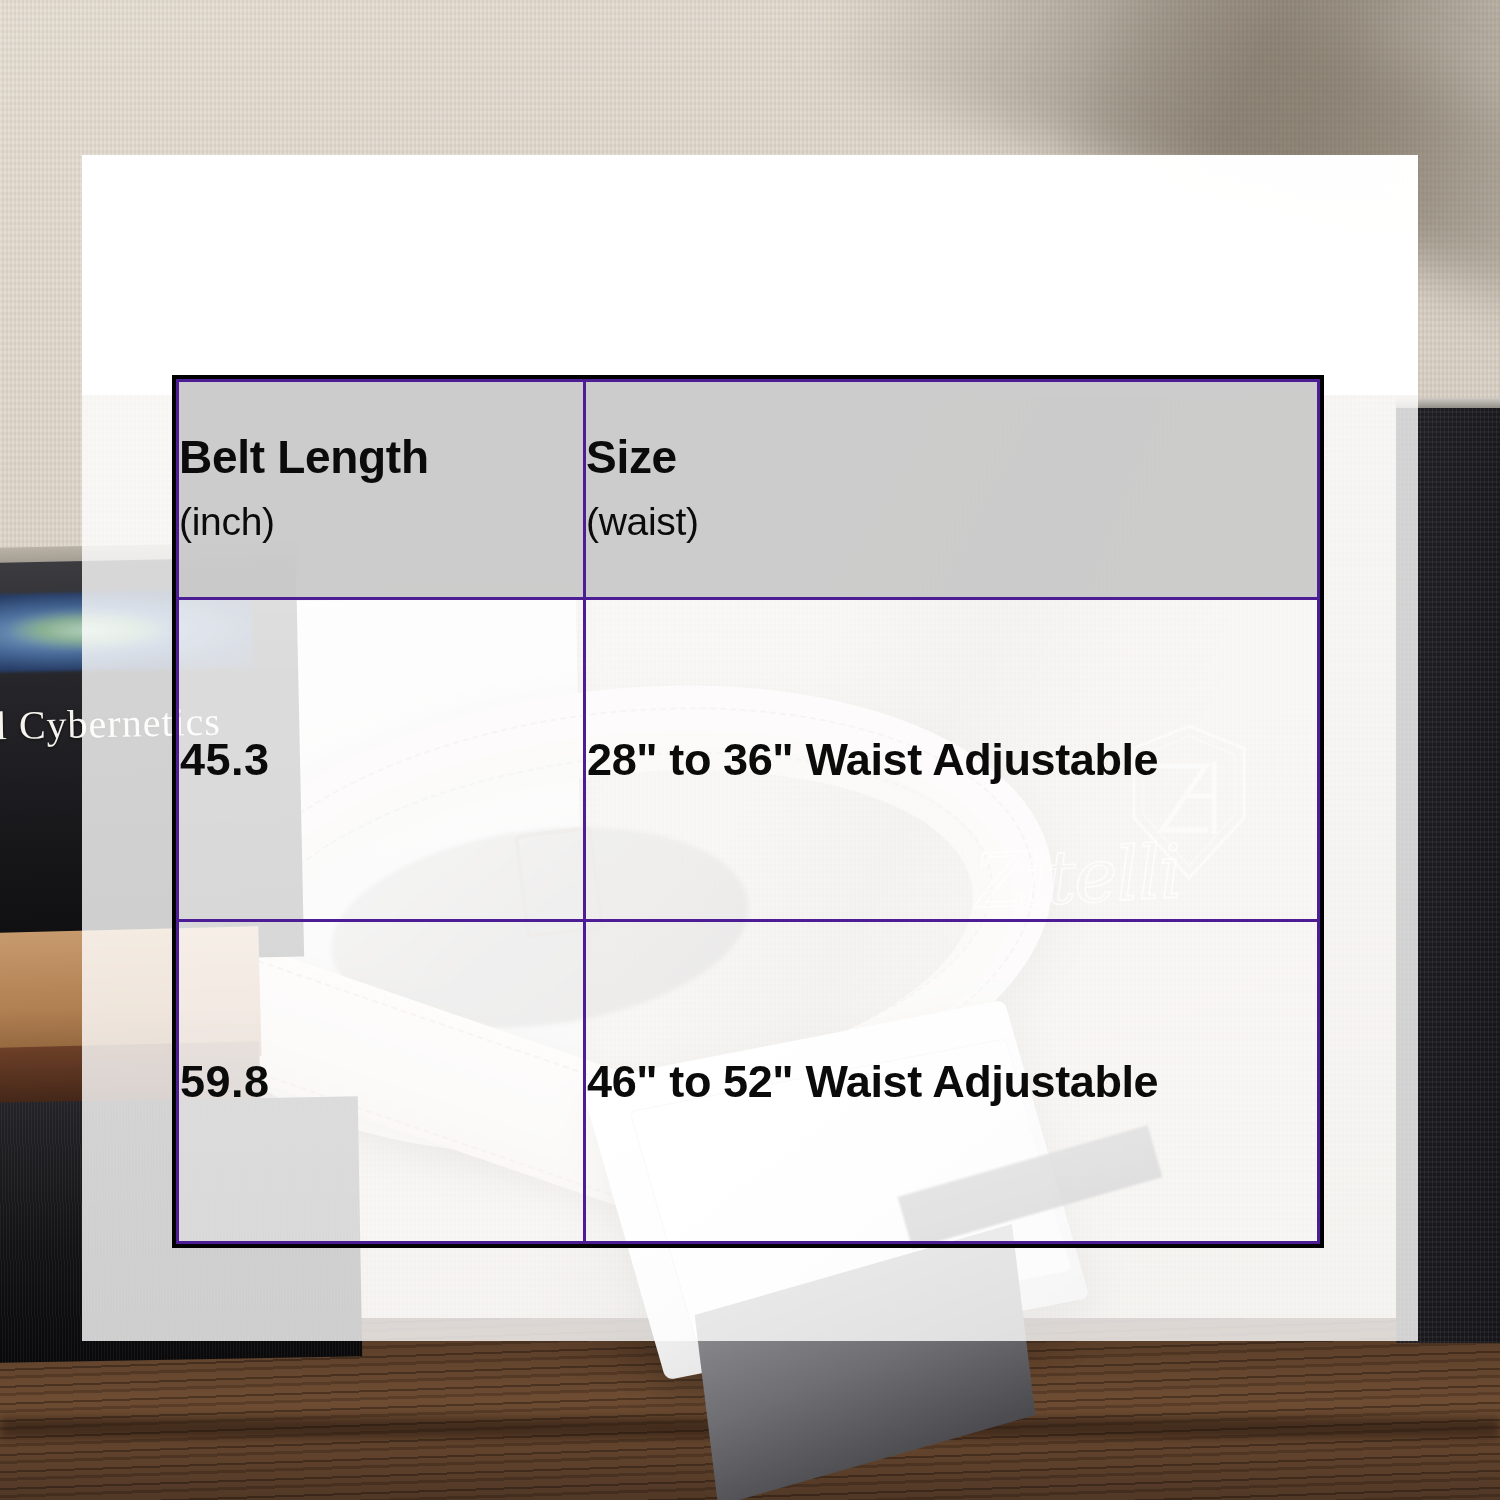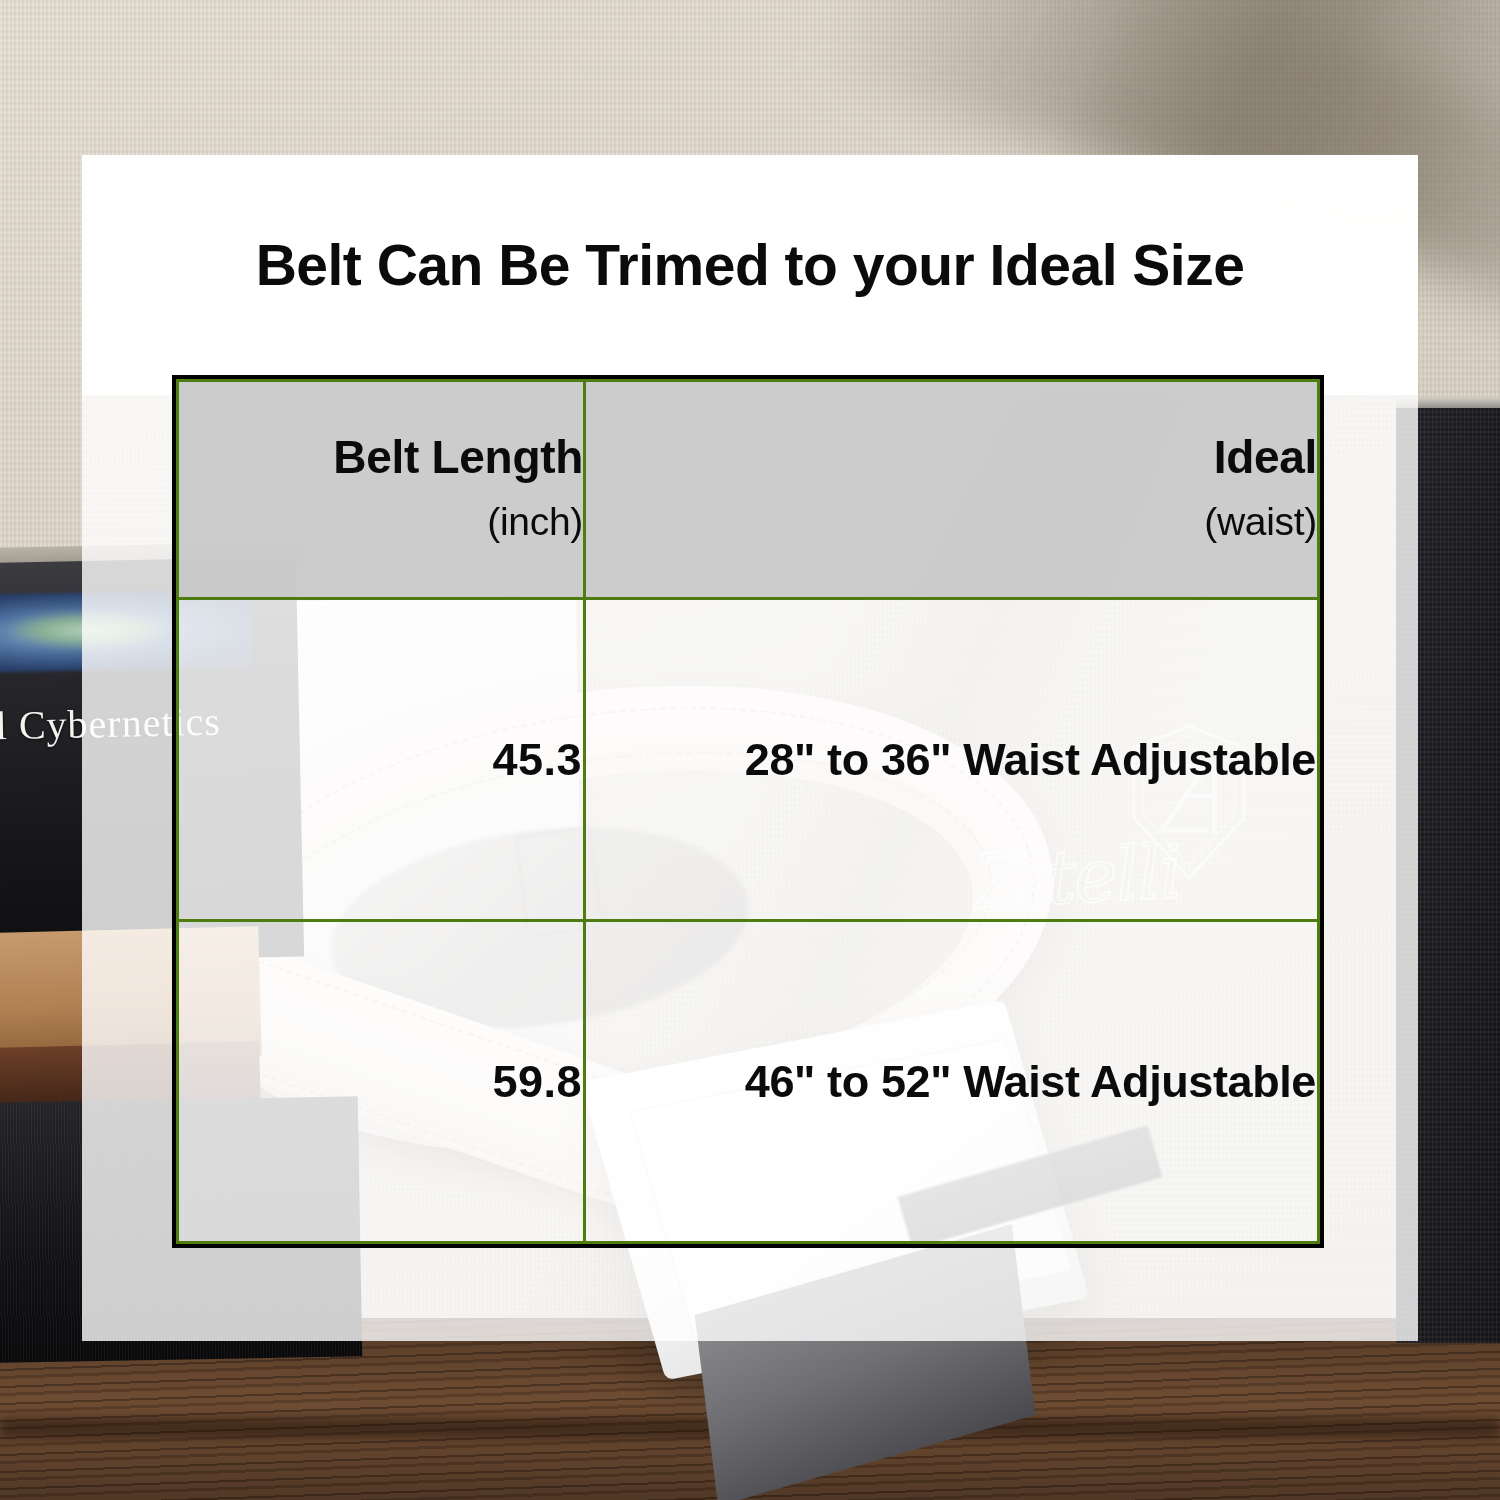--- a/index.html
+++ b/index.html
@@ -244,22 +244,22 @@
   
   .tbl{
     position:absolute;left:172px;top:375px;width:1152px;height:873px;
     border:4px solid #000;box-sizing:border-box;
     border-collapse:collapse;
   }
   table.sizetbl{
     width:100%;height:100%;border-collapse:collapse;table-layout:fixed;
   }
   table.sizetbl th, table.sizetbl td{
-    border:3px solid #4d7c0f;
-    text-align:right;vertical-align:middle;
+    border:3px solid #4c1d95;
+    text-align:left;vertical-align:middle;
     color:#0b0b0b;
   }
   .colA{width:35.6%;}
   .colB{width:64.4%;}
   thead th{
     background:rgba(200,200,200,.93);
     height:215px;padding:0;
   }
   .hd-main{font-size:46px;font-weight:700;line-height:1.06;letter-spacing:-.3px;}
   .hd-sub{font-size:39px;font-weight:400;line-height:1.25;margin-top:16px;letter-spacing:-.3px;}
@@ -319,32 +319,31 @@
   <div class="panel-top"></div>
 
   <svg class="wm-shield" viewBox="0 0 122 160">
     <path d="M61 4 L116 26 L116 96 L61 156 L6 96 L6 26 Z" fill="none" stroke="#ffffff" stroke-width="3" opacity=".95"></path>
     <path d="M61 14 L107 33 L107 92 L61 144 L15 92 L15 33 Z" fill="none" stroke="#ffffff" stroke-width="1.6" opacity=".7"></path>
     <path d="M31 44 L78 44 L34 108 L80 108" fill="none" stroke="#ffffff" stroke-width="5" opacity=".95"></path>
     <path d="M86 40 L86 112 M86 74 L56 74" fill="none" stroke="#ffffff" stroke-width="5" opacity=".95"></path>
   </svg>
   <div class="wm-script">Zitelli</div>
 
-  <div class="title">Belt Can Be Trimed to your Ideal Size</div>
 
   <div class="tbl">
     <table class="sizetbl">
       <thead>
         <tr>
           <th class="colA">
             <div class="hd-main">Belt Length</div>
             <div class="hd-sub">(inch)</div>
           </th>
           <th class="colB">
-            <div class="hd-main">Ideal</div>
+            <div class="hd-main">Size</div>
             <div class="hd-sub">(waist)</div>
           </th>
         </tr>
       </thead>
       <tbody>
         <tr>
           <td class="len">45.3</td>
           <td class="sz">28" to 36" Waist Adjustable</td>
         </tr>
         <tr>

